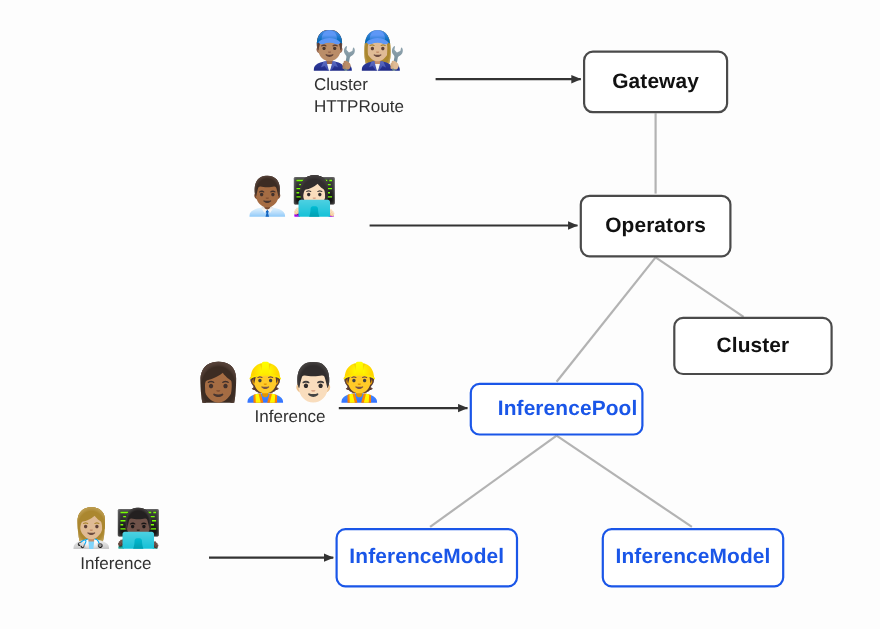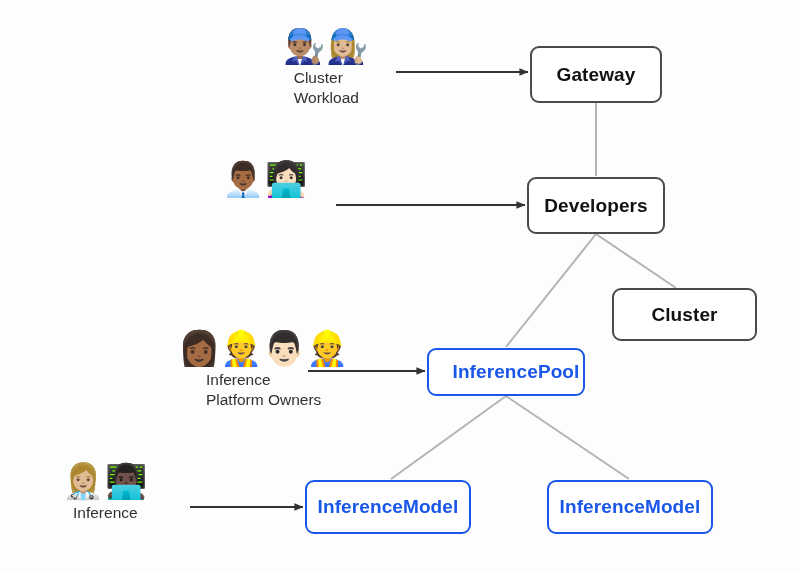--- a/index.html
+++ b/index.html
@@ -99,51 +99,50 @@
         <line x1="308" y1="371" x2="425" y2="371" stroke="#333333" stroke-width="2" marker-end="url(#arrowhead)"></line>
         <line x1="190" y1="507" x2="303" y2="507" stroke="#333333" stroke-width="2" marker-end="url(#arrowhead)"></line>
       </g>
   </svg>
 
   <div id="nodes-layer">
       <div class="node core" style="left: 530px; top: 46px; width: 132px; height: 57px;">
         <span>Gateway</span>
       </div>
       <div class="node core" style="left: 527px; top: 177px; width: 138px; height: 57px;">
-        <span>Developers</span>
+        <span>Operators</span>
       </div>
       <div class="node core" style="left: 612px; top: 288px; width: 145px; height: 53px;">
         <span>Cluster</span>
       </div>
       <div class="node inference" style="left: 427px; top: 348px; width: 158px; height: 48px; padding-left: 20px;">
         <span>InferencePool</span>
       </div>
       <div class="node inference" style="left: 305px; top: 480px; width: 166px; height: 54px;">
         <span>InferenceModel</span>
       </div>
       <div class="node inference" style="left: 547px; top: 480px; width: 166px; height: 54px;">
         <span>InferenceModel</span>
       </div>
     </div>
   <div id="personas-layer">
       <div class="persona" style="left: 283px; top: 28px;">
         <div class="persona-emojis" title="man-mechanic, woman-mechanic">👨🏽‍🔧👩🏼‍🔧</div>
         <div class="persona-label">
           <div>Cluster</div>
-          <div>Workload</div>
+          <div>HTTPRoute</div>
         </div>
       </div>
       <div class="persona" style="left: 222px; top: 161px;">
         <div class="persona-emojis" title="man-office-worker, woman-technologist">👨🏾‍💼👩🏻‍💻</div>
       </div>
       <div class="persona" style="left: 178px; top: 330px;">
         <div class="persona-emojis" title="woman-construction-worker, man-construction-worker">👩🏾‍👷👨🏻‍👷</div>
         <div class="persona-label">
           <div>Inference</div>
-          <div>Platform Owners</div>
         </div>
       </div>
       <div class="persona" style="left: 62px; top: 463px;">
         <div class="persona-emojis" title="woman-health-worker, man-technologist">👩🏼‍⚕️👨🏿‍💻</div>
         <div class="persona-label">
           <div>Inference</div>
         </div>
       </div>
     </div>
 

